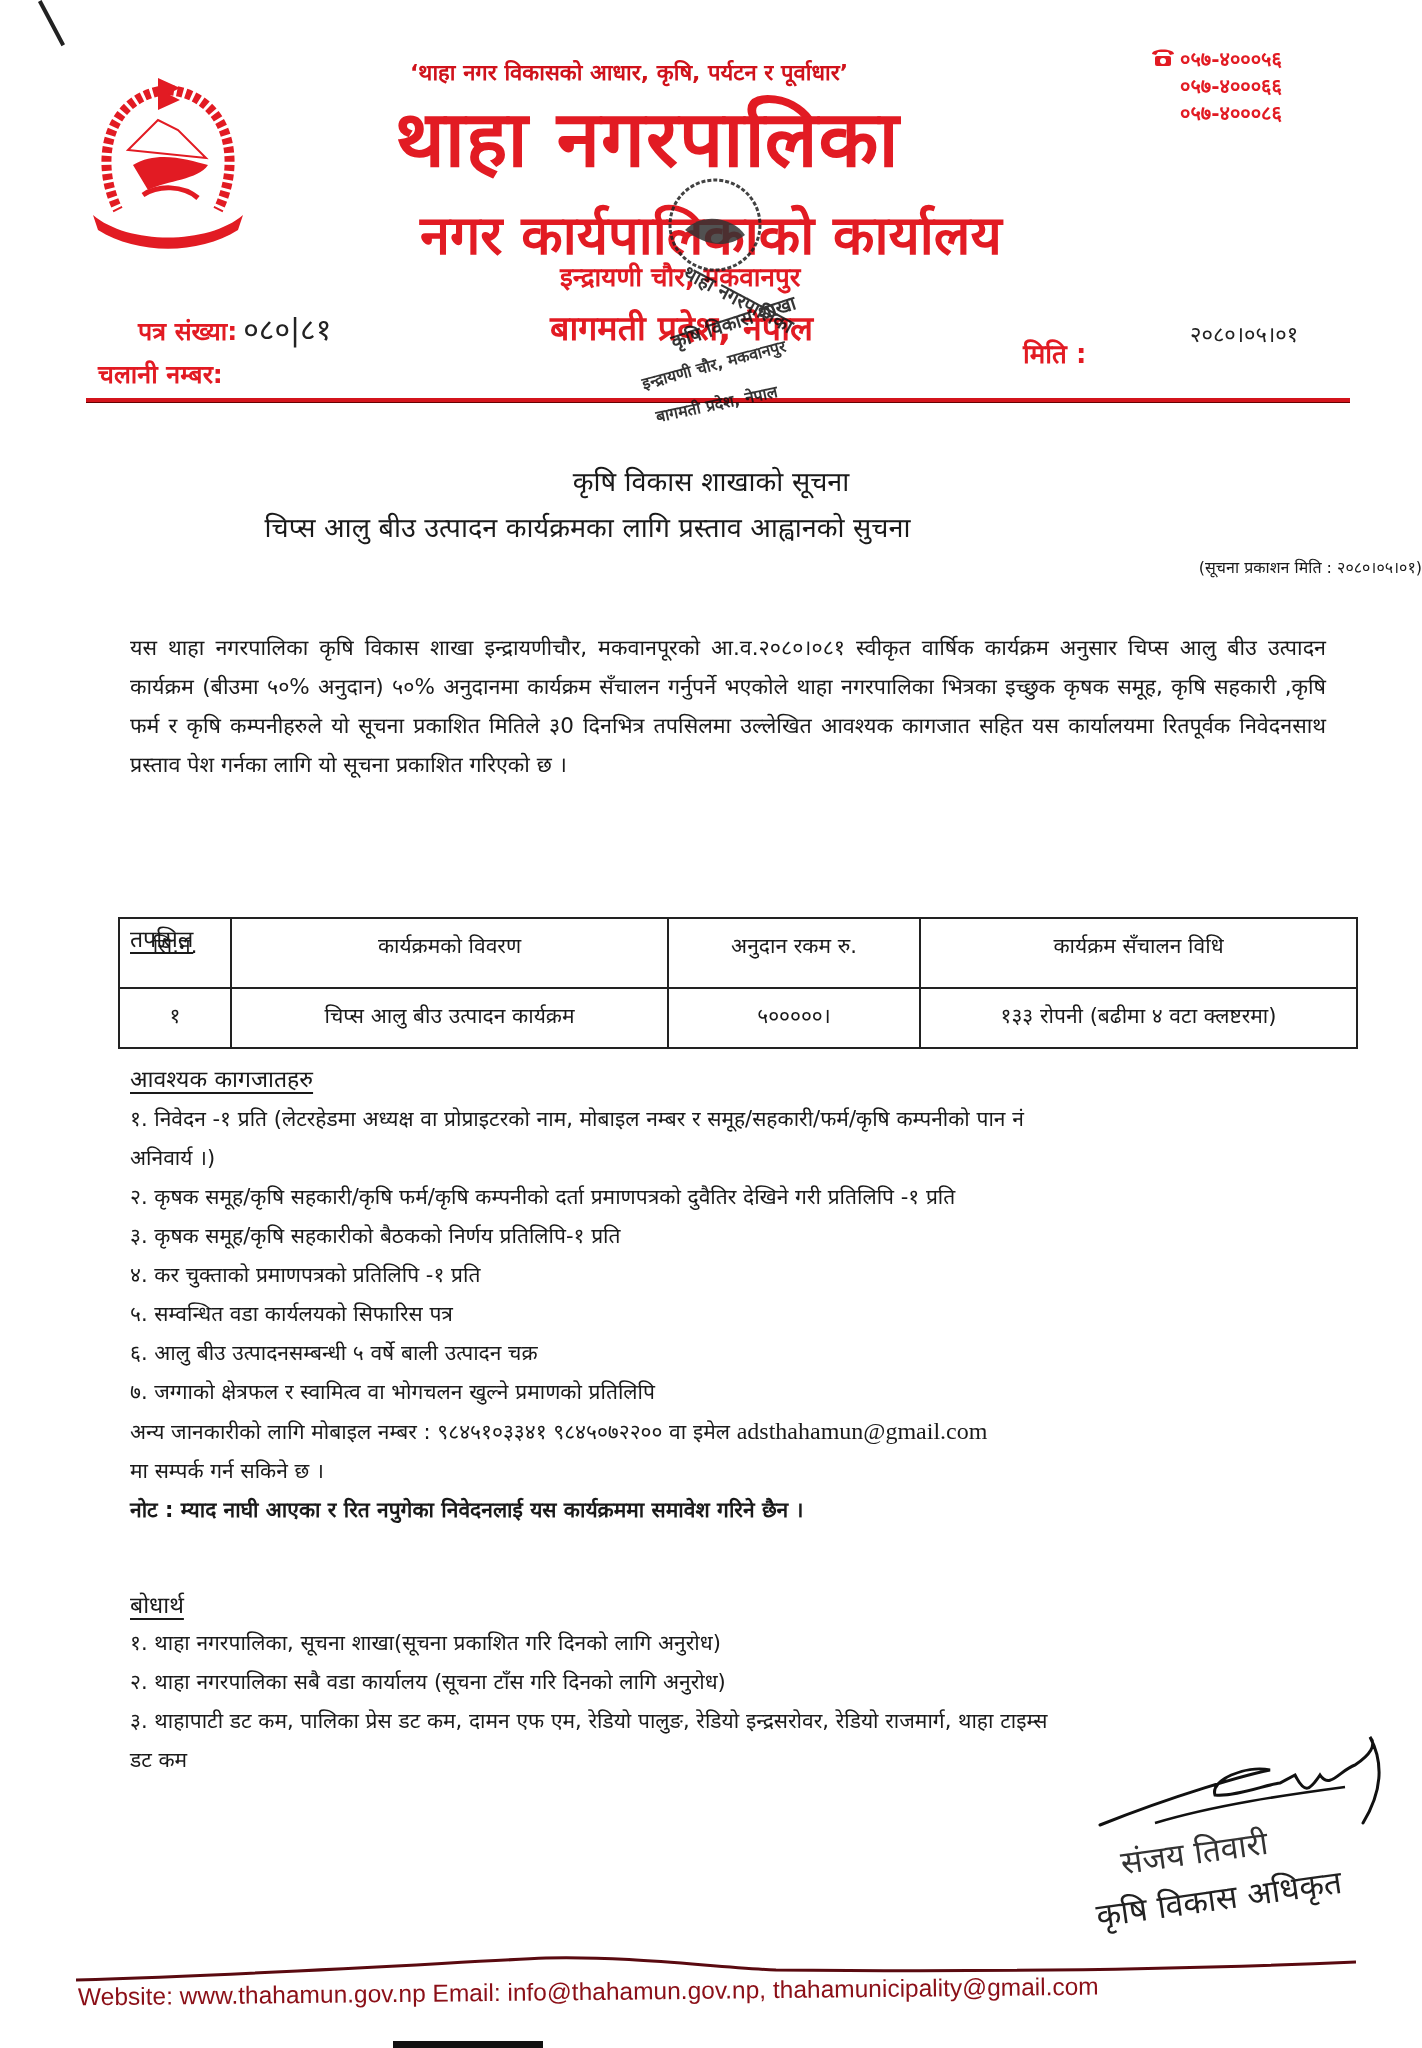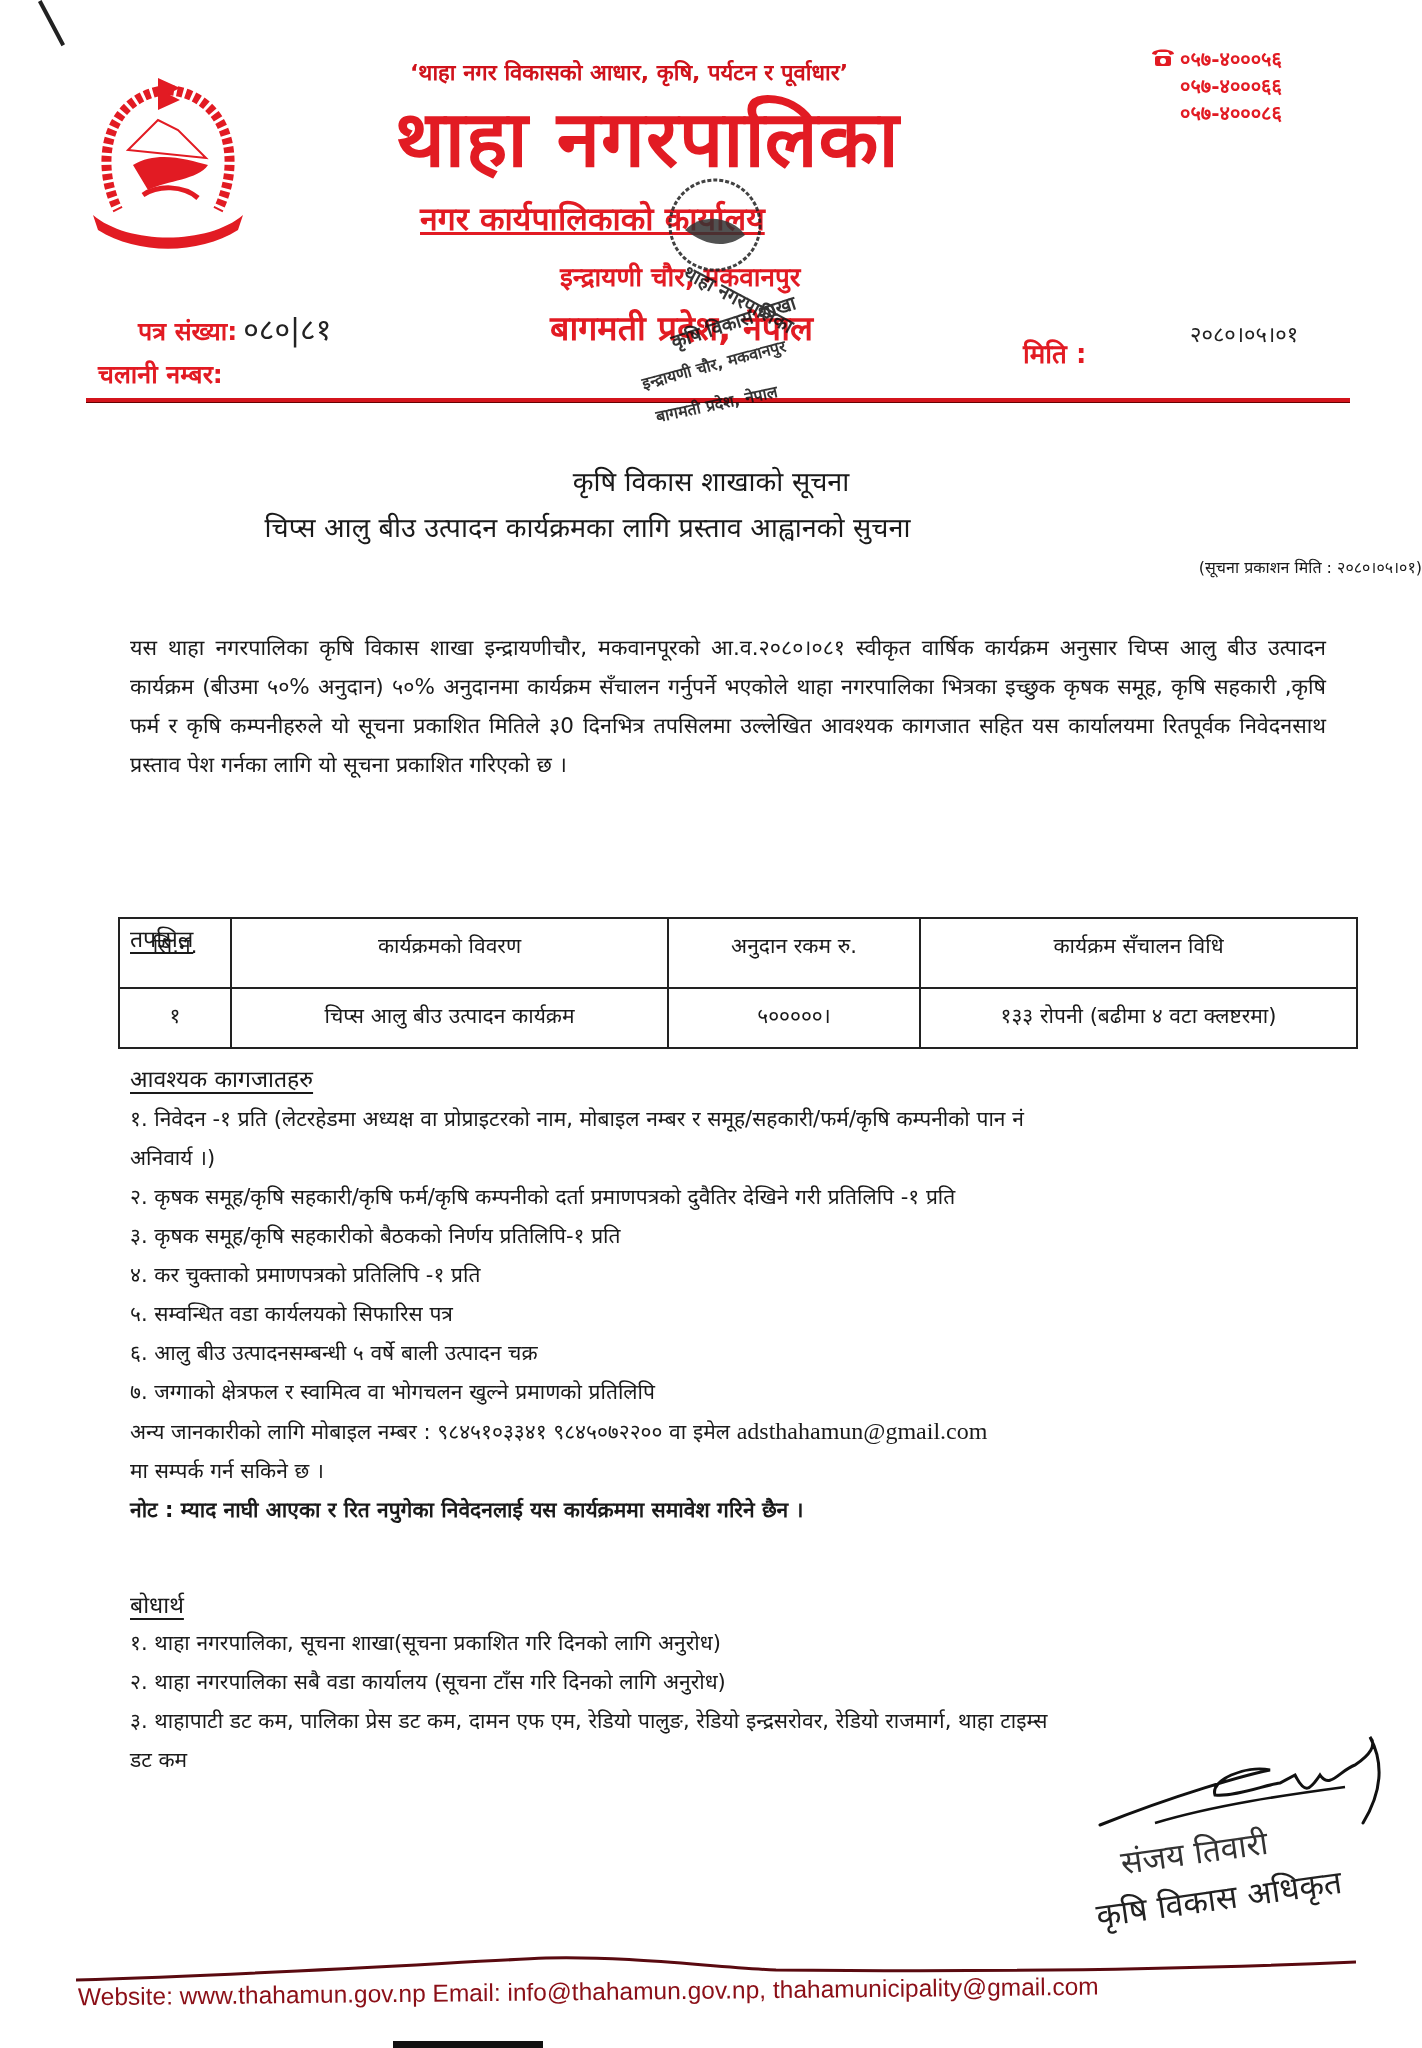--- a/index.html
+++ b/index.html
@@ -6,21 +6,21 @@
   body { width:1422px; height:2048px; position:relative; overflow:hidden;
          font-family:"DejaVu Sans", sans-serif; color:#1a1a1a; }
   .abs { position:absolute; }
   .corner-mark { left:38px; top:2px; width:4px; height:50px; background:#222;
                  transform:rotate(-28deg); transform-origin:top left; }
   
   .emblem { left:88px; top:70px; width:160px; height:180px; }
   
   .motto { left:410px; top:56px; font-size:22px; font-weight:bold; color:#d0121b; white-space:nowrap; }
   .org-name { left:395px; top:100px; font-size:78px; font-weight:bold; color:#e21b23; line-height:1; letter-spacing:1px; white-space:nowrap; }
-  .office { left:420px; top:196px; font-size:32px; font-weight:bold; color:#e21b23; white-space:nowrap;text-decoration:underline; }
+  .office { left:420px; top:196px; font-size:54px; font-weight:bold; color:#e21b23; white-space:nowrap; }
   .address1 { left:560px; top:258px; font-size:26px; font-weight:bold; color:#e21b23; white-space:nowrap; }
   .address2 { left:550px; top:304px; font-size:34px; font-weight:bold; color:#e21b23; white-space:nowrap; }
   .phones { left:1150px; top:46px; font-size:20px; font-weight:bold; color:#e21b23; line-height:27px; }
   .phone-row { display:flex; gap:4px; }
   .phone-icon { width:26px; height:22px; display:inline-block; }
   .ref-label { left:98px; top:308px; font-size:25px; font-weight:bold; color:#e21b23; white-space:nowrap;margin-left:40px; }
   .ref-value { font-size:30px; color:#222; font-weight:normal; margin-left:6px; }
   .dispatch-label { left:98px; top:356px; font-size:25px; font-weight:bold; color:#e21b23; white-space:nowrap; }
   .date-label { left:1023px; top:335px; font-size:26px; font-weight:bold; color:#e21b23; white-space:nowrap; }
   .date-value { left:1190px; top:318px; font-size:22px; color:#222; white-space:nowrap; }

